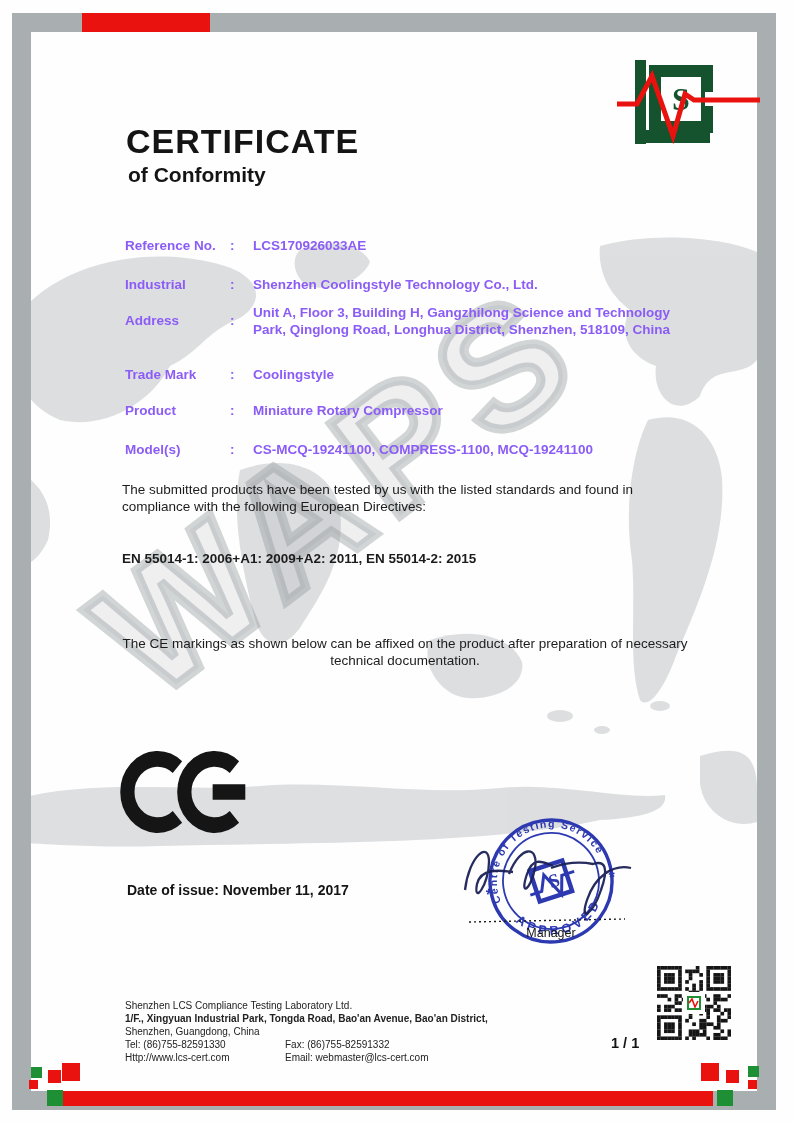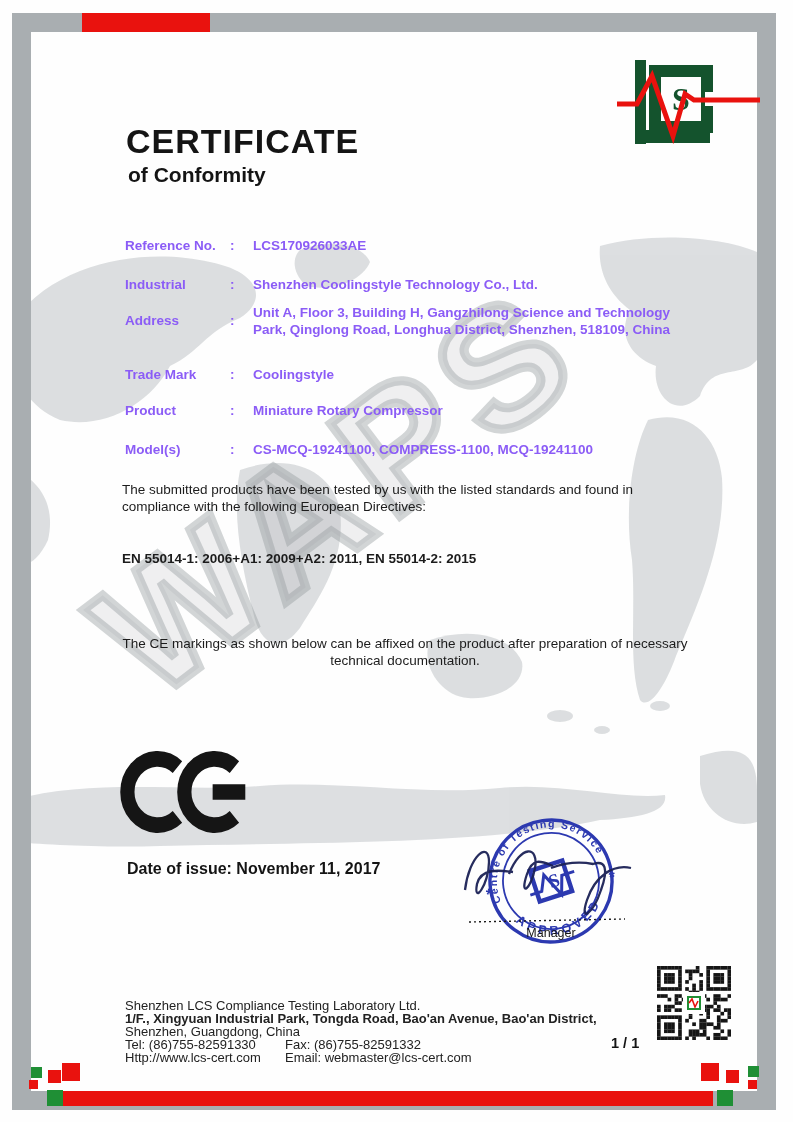--- a/index.html
+++ b/index.html
@@ -22,23 +22,23 @@
   .title{position:absolute;left:126px;top:122px;font-size:34px;font-weight:bold;letter-spacing:1px;color:#141414;}
   .subtitle{position:absolute;left:128px;top:163px;font-size:21px;font-weight:bold;color:#141414;}
   
   .field-row{position:absolute;left:125px;width:560px;display:flex;font-size:13.5px;font-weight:bold;line-height:16.5px;color:#8b5cf6;}
   .field-label{width:105px;flex:0 0 105px;}
   .field-colon{width:23px;flex:0 0 23px;}
   .field-value{flex:1;white-space:pre-line;}
   
   .para{position:absolute;left:122px;width:566px;font-size:13.5px;line-height:17px;color:#1c1c1c;}
   .para.bold{font-weight:bold;}
-  .date-line{position:absolute;left:127px;top:860px;font-size:16px;font-weight:bold;color:#141414;}
-  
-  .footer{position:absolute;left:125px;top:999px;font-size:13px;line-height:13px;color:#222;}
+  .date-line{position:absolute;left:127px;top:882px;font-size:14px;font-weight:bold;color:#141414;}
+  
+  .footer{position:absolute;left:125px;top:999px;font-size:10px;line-height:13px;color:#222;}
   .footer .bold{font-weight:bold;}
   .footer-row{display:flex;}
   .footer-col1{width:160px;}
   .page-number{position:absolute;left:611px;top:1035px;font-size:14.5px;font-weight:bold;color:#141414;}
   
   .sq{position:absolute;}
   .sq.red{background:#e9120e;}
   .sq.green{background:#1f8f35;}
   .bottom-bar{position:absolute;left:63px;top:1091px;width:650px;height:15px;background:#e9120e;}
   .qr-wrap{position:absolute;left:657px;top:966px;width:74px;height:74px;background:#fff;}

